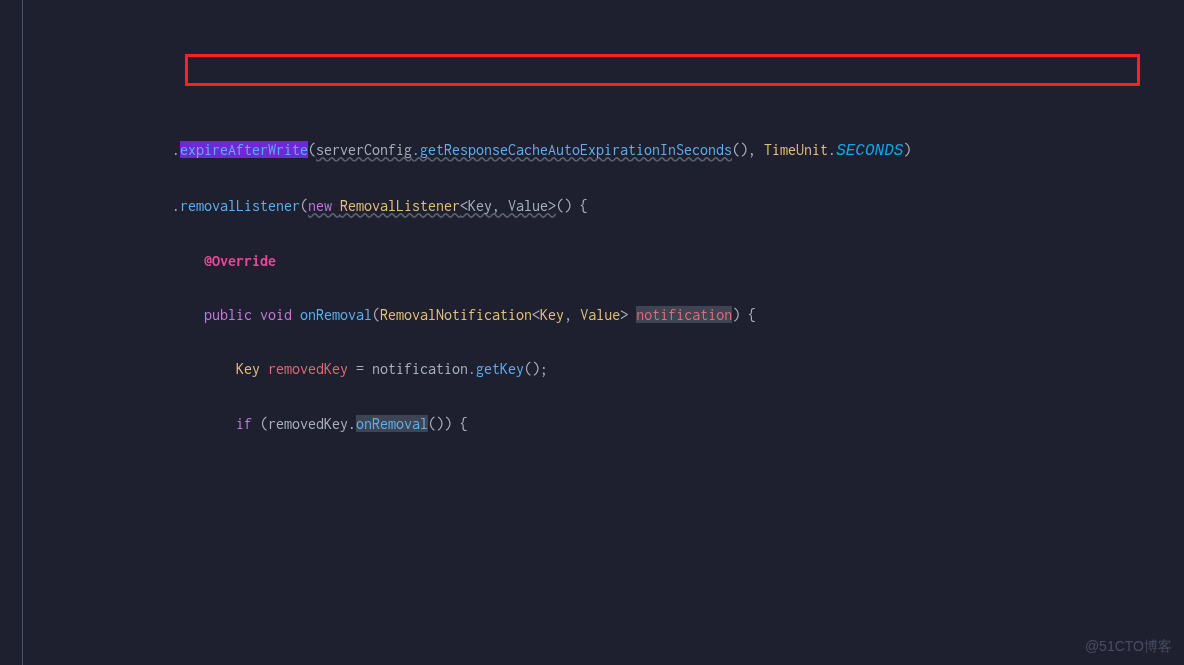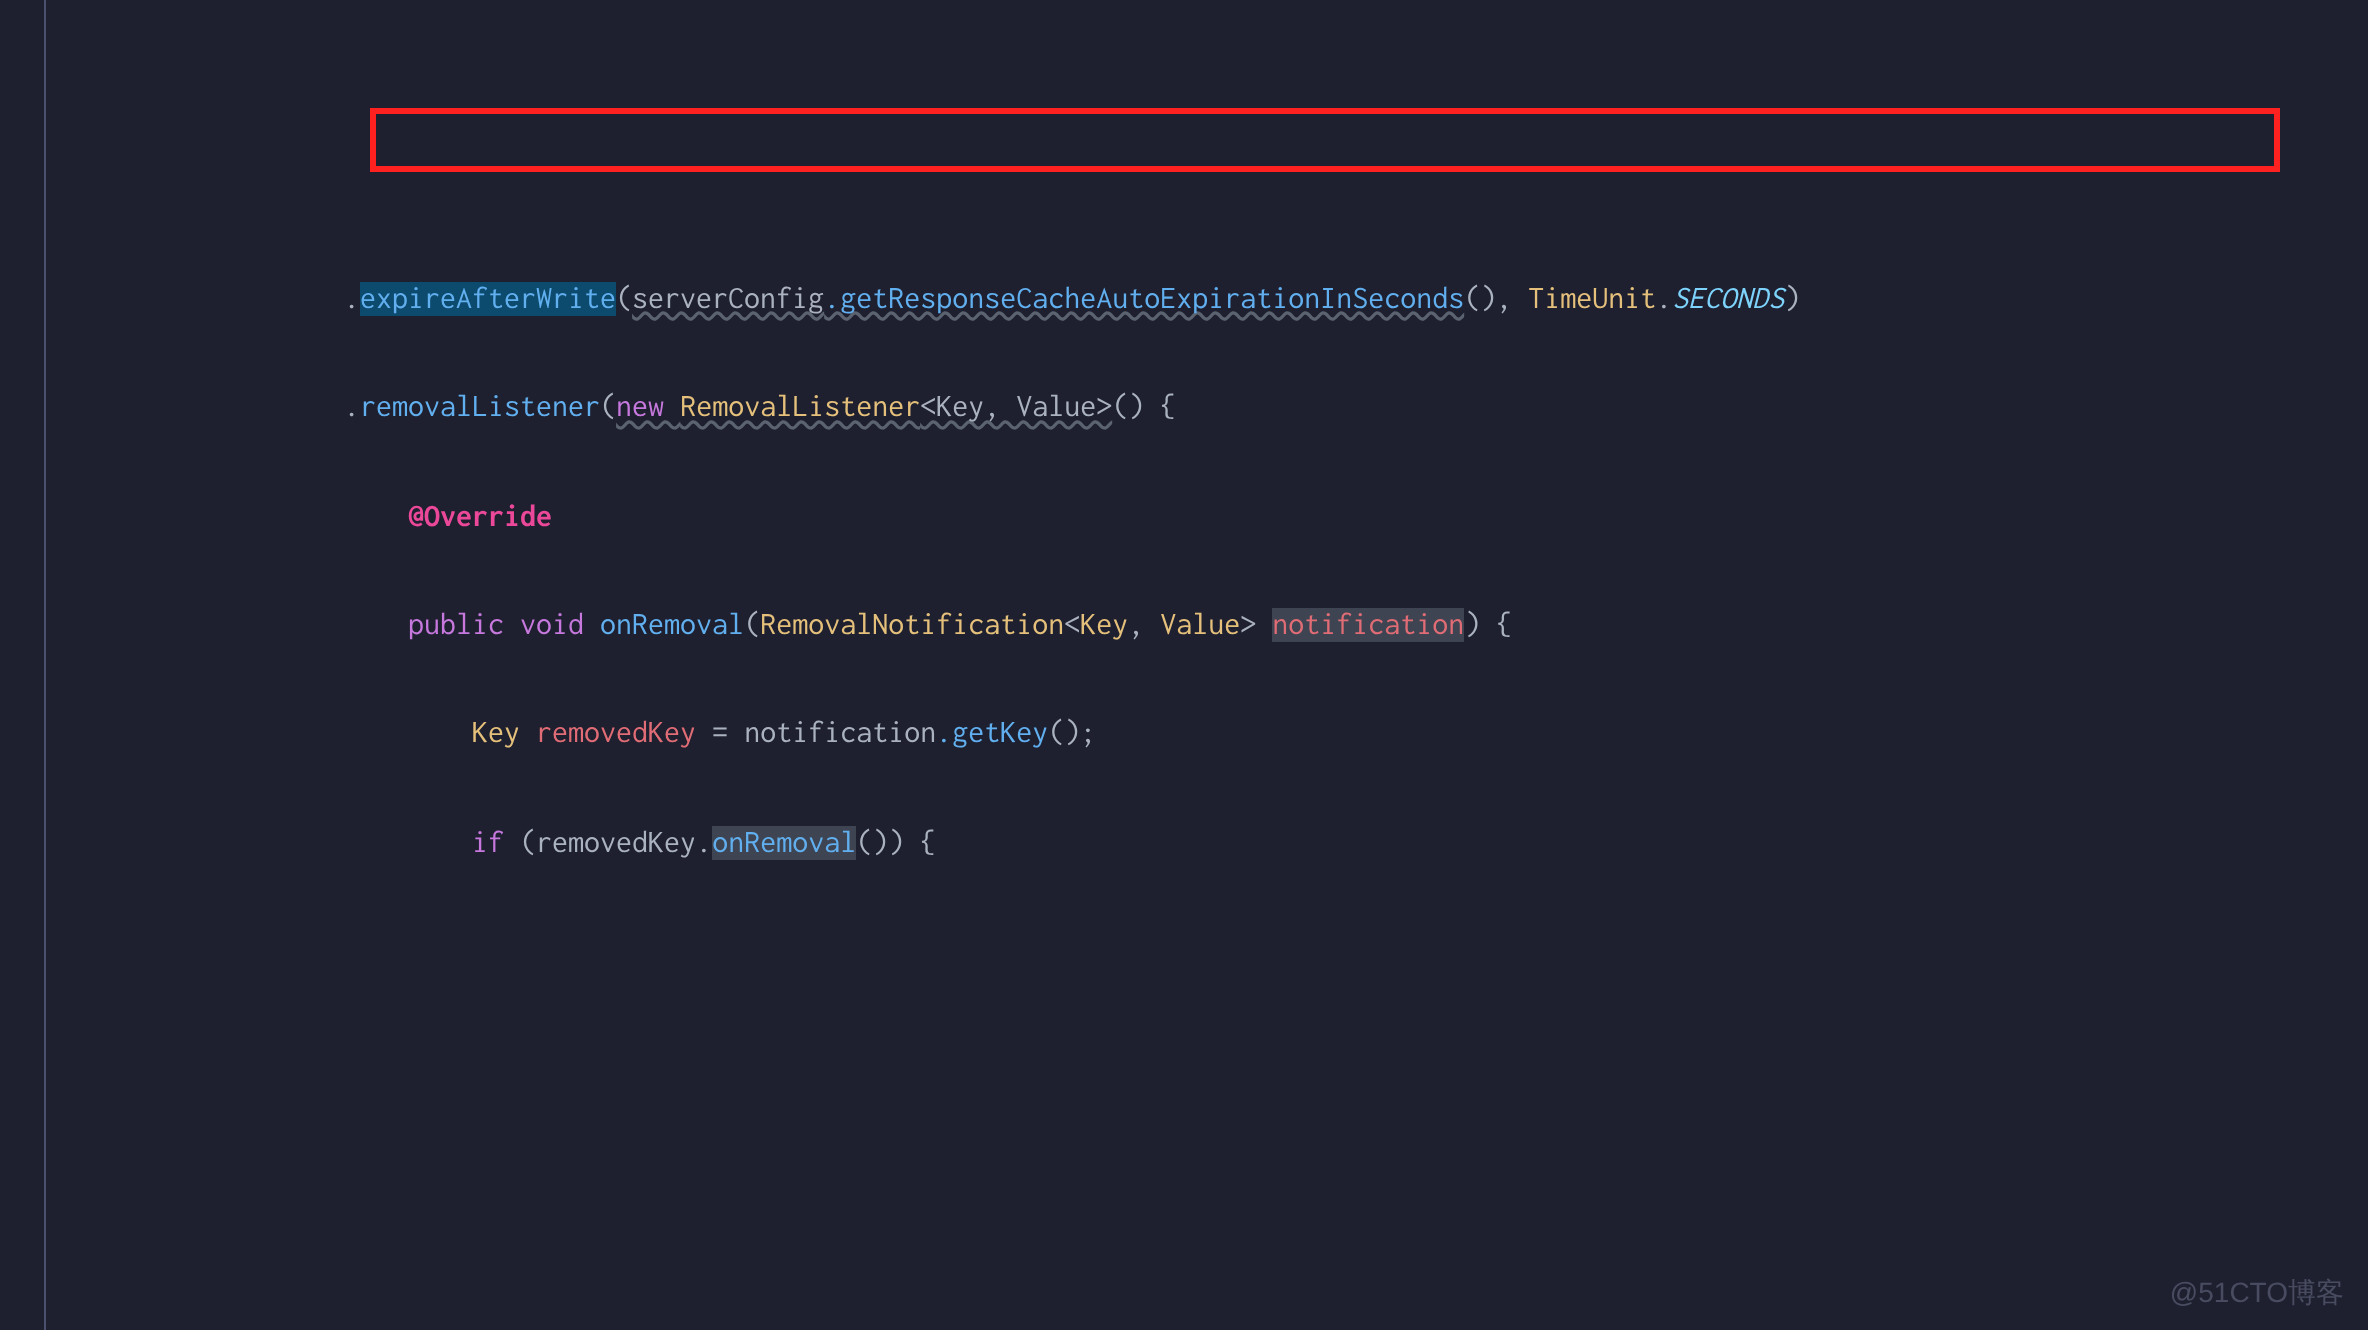--- a/index.html
+++ b/index.html
@@ -27,23 +27,23 @@
     width: 1px;
     background: #4a5170;
   }
   .line { display: block; }
   .kw { color: #c678dd; }
   .method { color: #61afef; }
   .type { color: #e5c07b; }
   .var { color: #e06c75; }
   .ann { color: #ec4899; font-weight: bold; }
   .punc { color: #abb2bf; }
-  .const-italic { color: #7dd3fc; font-style: italic; }
+  .const-italic { color: #0ea5e9; font-style: italic; font-family: Liberation Mono, monospace; }
   .hl-bg { background: #3e4451; }
-  .hl-sel { background: #0c4a6e; }
+  .hl-sel { background: #6d28d9; }
   .underline-wavy { text-decoration: underline wavy #5c6370; text-decoration-skip-ink: none; }
   .red-box {
     position: absolute;
     border: 3px solid #ff2020;
     background: transparent;
     pointer-events: none;
   }
   .watermark {
     position: absolute;
     right: 12px;

